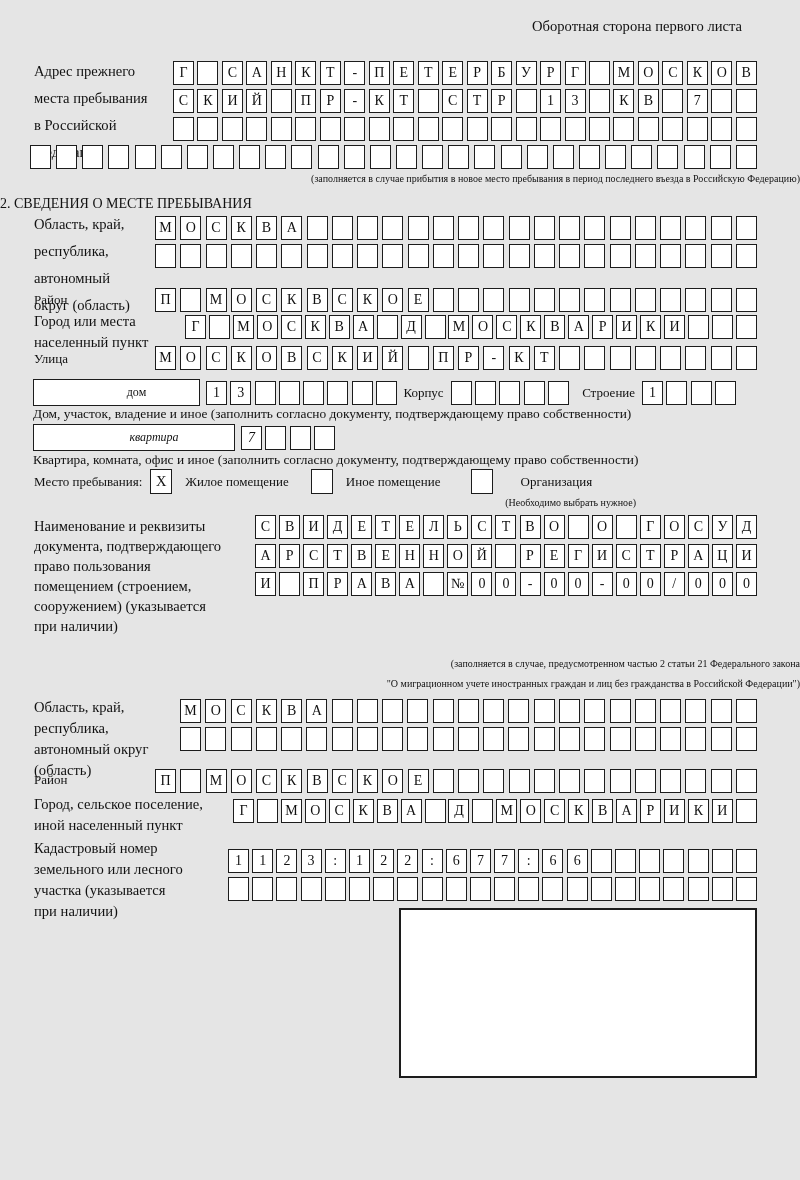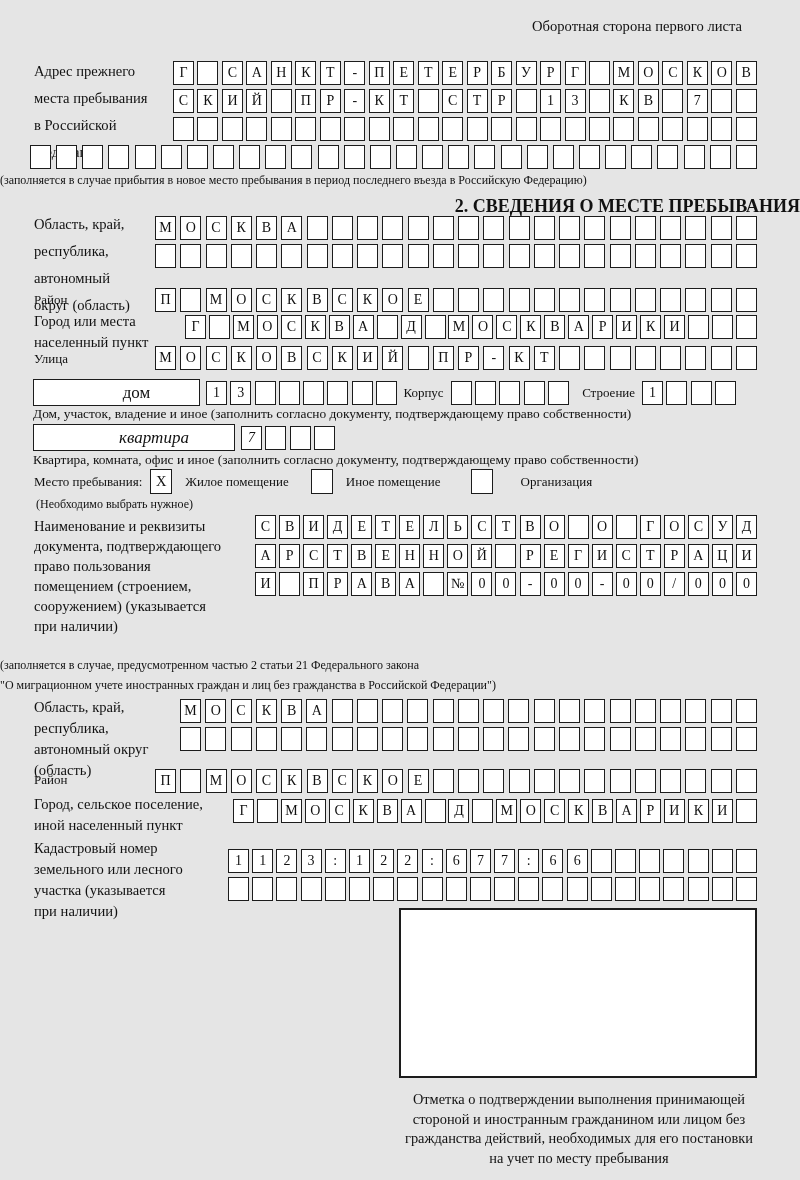--- a/index.html
+++ b/index.html
@@ -14,27 +14,27 @@
   .cgroup{display:inline-flex;}
   .cgroup .cell{margin-right:3.3px;}
   
   .w584{width:584px;} .w727{width:727px;} .w602{width:602px;} .w572{width:572px;}
   .w502{width:502px;} .w577{width:577px;} .w524{width:524px;} .w529{width:529px;}
   
   .lbl{font-size:14.6px;line-height:27px;white-space:pre-line;}
   .lbl2{font-size:14.6px;line-height:21px;white-space:pre-line;}
   .lblt{font-size:14.6px;line-height:20px;white-space:pre-line;}
   .ilabel{font-size:13px;white-space:nowrap;}
-  .note{font-size:12px;text-align:left;}
-  .title{font-size:18px;font-weight:bold;text-align:right;}
+  .note{font-size:10px;text-align:right;}
+  .title{font-size:14px;font-weight:normal;text-align:left;}
   .hdr{font-size:14.6px;}
   
   .fieldbox{box-sizing:border-box;height:27px;border:1.8px solid #1c1c1c;
             display:inline-flex;align-items:center;justify-content:center;
-            font-size:17px;background:#fff;flex:0 0 auto;padding-left:40px;}
+            font-size:12px;background:#fff;flex:0 0 auto;padding-left:40px;}
   
   .inline-row{display:flex;align-items:center;}
   .chk{width:22px;height:25px;box-sizing:border-box;border:1.8px solid #1c1c1c;
        display:inline-flex;align-items:center;justify-content:center;
        font-size:14.5px;flex:0 0 auto;background:#fff;}
   .stamp{box-sizing:border-box;border:2px solid #1c1c1c;background:#fff;}
   .stampnote{font-size:14.4px;line-height:19.5px;text-align:center;white-space:pre-line;}
 </style>
 </head>
 <body>
@@ -589,18 +589,14 @@
       <span class="cell"></span>
       <span class="cell"></span>
       <span class="cell"></span>
       <span class="cell"></span>
       <span class="cell"></span>
       <span class="cell"></span>
       <span class="cell"></span>
     </div>
 
   <div class="abs stamp" style="left:399px;top:908px;width:358px;height:170px;"></div>
-  <div class="abs stampnote" style="left:388px;top:1090px;width:382px;">Отметка о подтверждении выполнения принимающей
-стороной и иностранным гражданином или лицом без
-гражданства действий, необходимых для его постановки
-на учет по месту пребывания</div>
 
 </div>
 
 </body></html>

